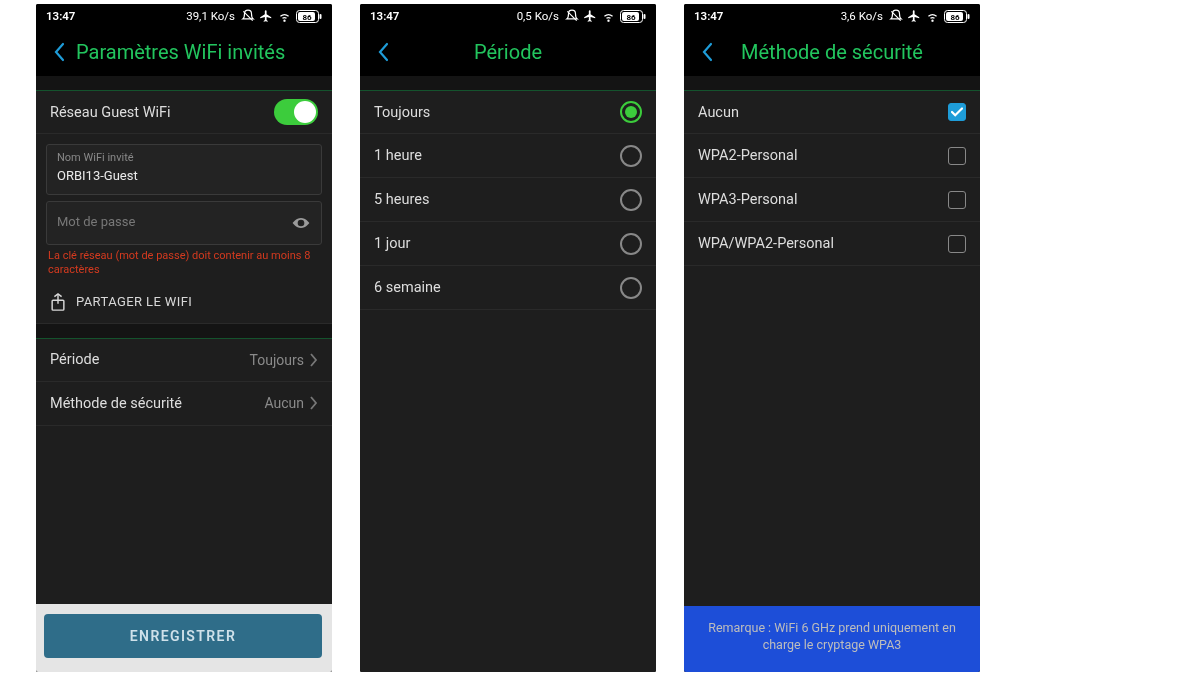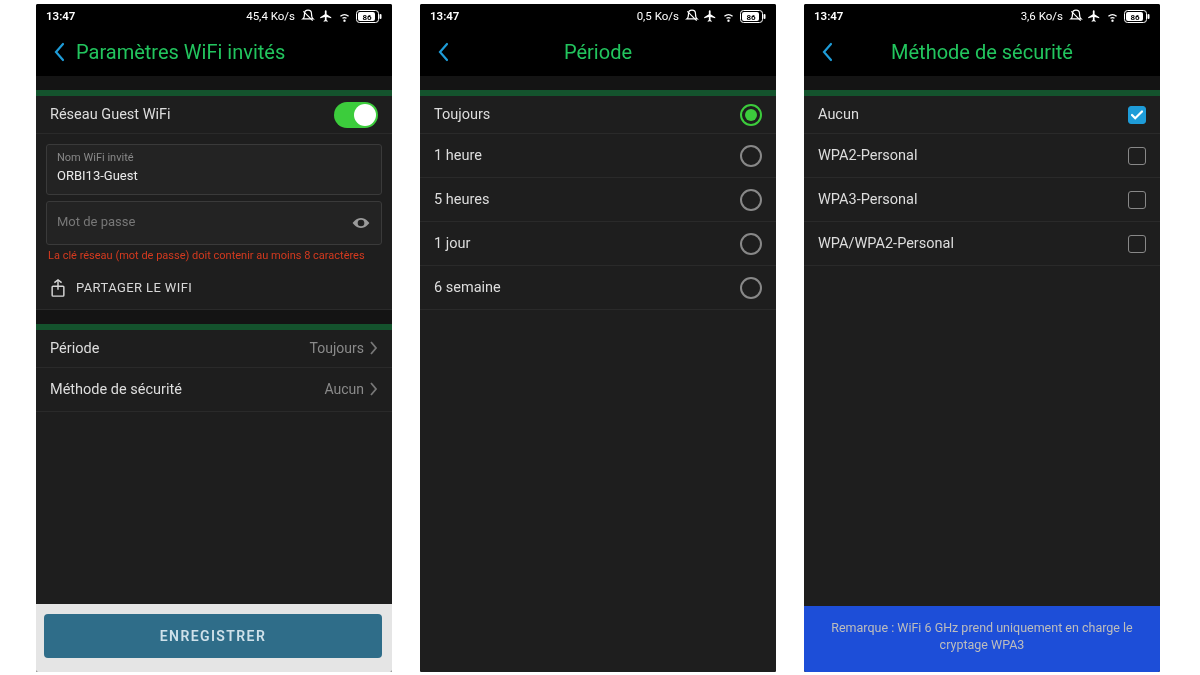--- a/index.html
+++ b/index.html
@@ -1,19 +1,19 @@
 <!DOCTYPE html>
 <html><head>
 <meta charset="utf-8">
 <style>
   * { box-sizing: border-box; margin: 0; padding: 0; }
   html, body { width: 1200px; height: 675px; background: #fff; font-family: -apple-system, "Segoe UI", Roboto, sans-serif; }
   .stage { display: flex; gap: 28px; padding: 4px 36px; }
   .phone {
-    width: 356px; height: 668px; background: #000; border-radius: 2px;
+    width: 296px; height: 668px; background: #000; border-radius: 2px;
     display: flex; flex-direction: column; color: #e8e8e8; overflow: hidden;
     position: relative;
   }
   
   .statusbar {
     height: 24px; display: flex; align-items: center; padding: 0 10px;
     font-size: 11.5px; color: #fff; background: #000;
   }
   .statusbar .time { font-weight: 600; }
   .statusbar .spacer { flex: 1; }
@@ -32,21 +32,21 @@
   .phone-2 .header-title, .phone-3 .header-title { text-align: center; padding-right: 32px; }
 
   .content { flex: 1; background: #1e1e1e; display: flex; flex-direction: column; }
 
   
   .row {
     min-height: 44px; padding: 0 14px; display: flex; align-items: center;
     border-bottom: 1px solid #2a2a2a; font-size: 14.5px; color: #ddd;
     background: #1e1e1e;
   }
-  .row.top-border { border-top: 6px solid #14532d; }
+  .row.top-border { border-top: 1px solid #14532d; }
   .row .label { flex: 1; }
   .row .value { color: #8a8a8a; margin-right: 6px; font-size: 14px; }
   .chev-right { color: #666; }
 
   
   .toggle {
     width: 44px; height: 26px; border-radius: 13px; background: #3ccc3c;
     position: relative;
   }
   .toggle .knob {
@@ -107,21 +107,21 @@
 </style>
 </head>
 <body>
 
 <div class="stage">
 
   <div class="phone phone-1">
     <div class="statusbar">
       <span class="time">13:47</span>
       <span class="spacer"></span>
-      <span class="rate">45,4 Ko/s</span>
+      <span class="rate">39,1 Ko/s</span>
       <span class="sb-icons">
         <svg width="14" height="14" viewBox="0 0 24 24" fill="none" stroke="#fff" stroke-width="2">
             <path d="M18 8a6 6 0 10-12 0c0 7-3 9-3 9h18s-3-2-3-9"></path>
             <path d="M4 4l16 16"></path>
           </svg>
         <svg width="14" height="14" viewBox="0 0 24 24" fill="#fff">
             <path d="M21 16v-2l-8-5V3.5a1.5 1.5 0 00-3 0V9l-8 5v2l8-2.5V19l-2 1.5V22l3.5-1 3.5 1v-1.5L13 19v-5.5l8 2.5z"></path>
           </svg>
         <svg width="15" height="14" viewBox="0 0 24 24" fill="none" stroke="#fff" stroke-width="2">
             <path d="M5 12.55a11 11 0 0114 0"></path>

